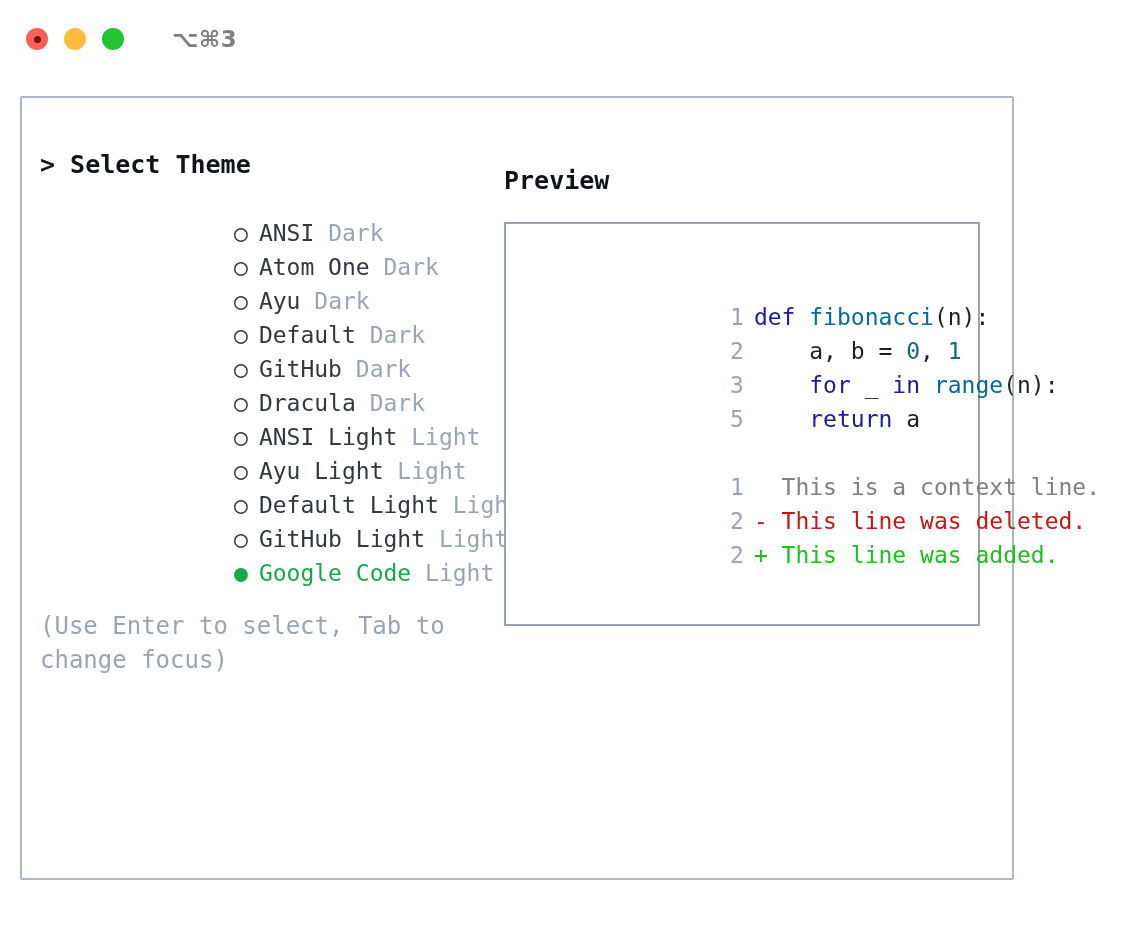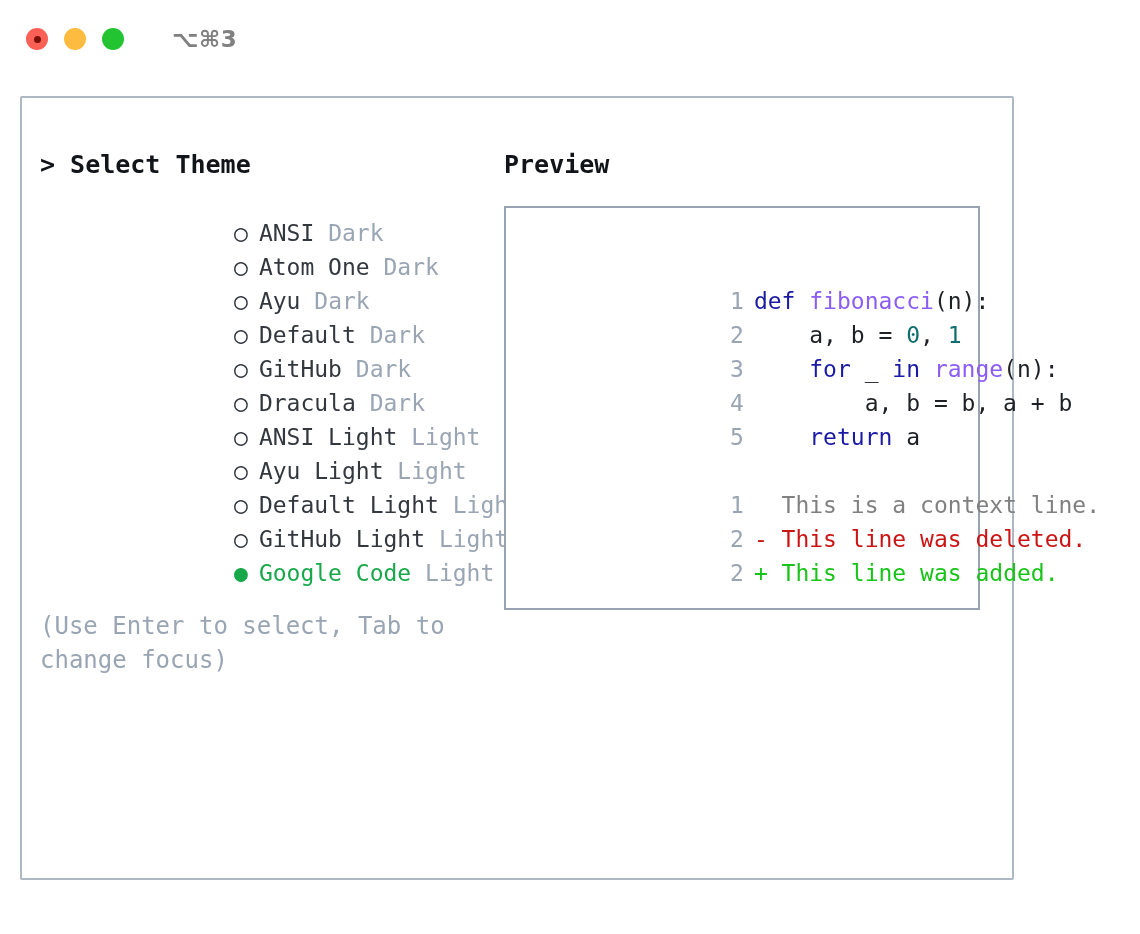--- a/index.html
+++ b/index.html
@@ -108,20 +108,21 @@
   .col-left {
     width: 470px;
     padding: 50px 0 0 18px;
     box-sizing: border-box;
   }
 
   .col-right {
     flex: 1;
     padding: 50px 0 0 12px;
     box-sizing: border-box;
+    margin-top: 16px;
   }
 
   .list-title {
     font-family: "DejaVu Sans Mono", monospace;
     font-size: 25px;
     font-weight: bold;
     color: #111418;
     white-space: pre;
     line-height: 34px;
     height: 34px;
@@ -202,21 +203,21 @@
 
   .lineno {
     display: inline-block;
     width: 26px;
     text-align: right;
     color: #9aa5b4;
     margin-right: 10px;
   }
 
   .tok-kw   { color: #1a1aa6; }
-  .tok-fn   { color: #8b5cf6; }
+  .tok-fn   { color: #0369a1; }
   .tok-num  { color: #0e6e6e; }
   .tok-pl   { color: #1d2025; }
   .tok-ctx  { color: #808080; }
   .tok-del  { color: #cc1414; }
   .tok-add  { color: #18c418; }
 
   .code-gap { height: 34px; }
 </style>
 </head>
 <body>
@@ -292,23 +293,20 @@
             </div>
 
             <div class="code-line">
               <span class="lineno">2</span><span class="tok-pl">    a, b = </span><span class="tok-num">0</span><span class="tok-pl">, </span><span class="tok-num">1</span>
             </div>
 
             <div class="code-line">
               <span class="lineno">3</span><span class="tok-pl">    </span><span class="tok-kw">for</span><span class="tok-pl"> _ </span><span class="tok-kw">in</span><span class="tok-pl"> </span><span class="tok-fn">range</span><span class="tok-pl">(n):</span>
             </div>
 
-            <div class="code-line">
-              <span class="lineno">4</span><span class="tok-pl">        a, b = b, a + b</span>
-            </div>
 
             <div class="code-line">
               <span class="lineno">5</span><span class="tok-pl">    </span><span class="tok-kw">return</span><span class="tok-pl"> a</span>
             </div>
 
             <div class="code-gap"></div>
 
             <div class="code-line">
               <span class="lineno">1</span><span class="tok-ctx">  </span><span class="tok-ctx">This is a context line.</span>
             </div>

